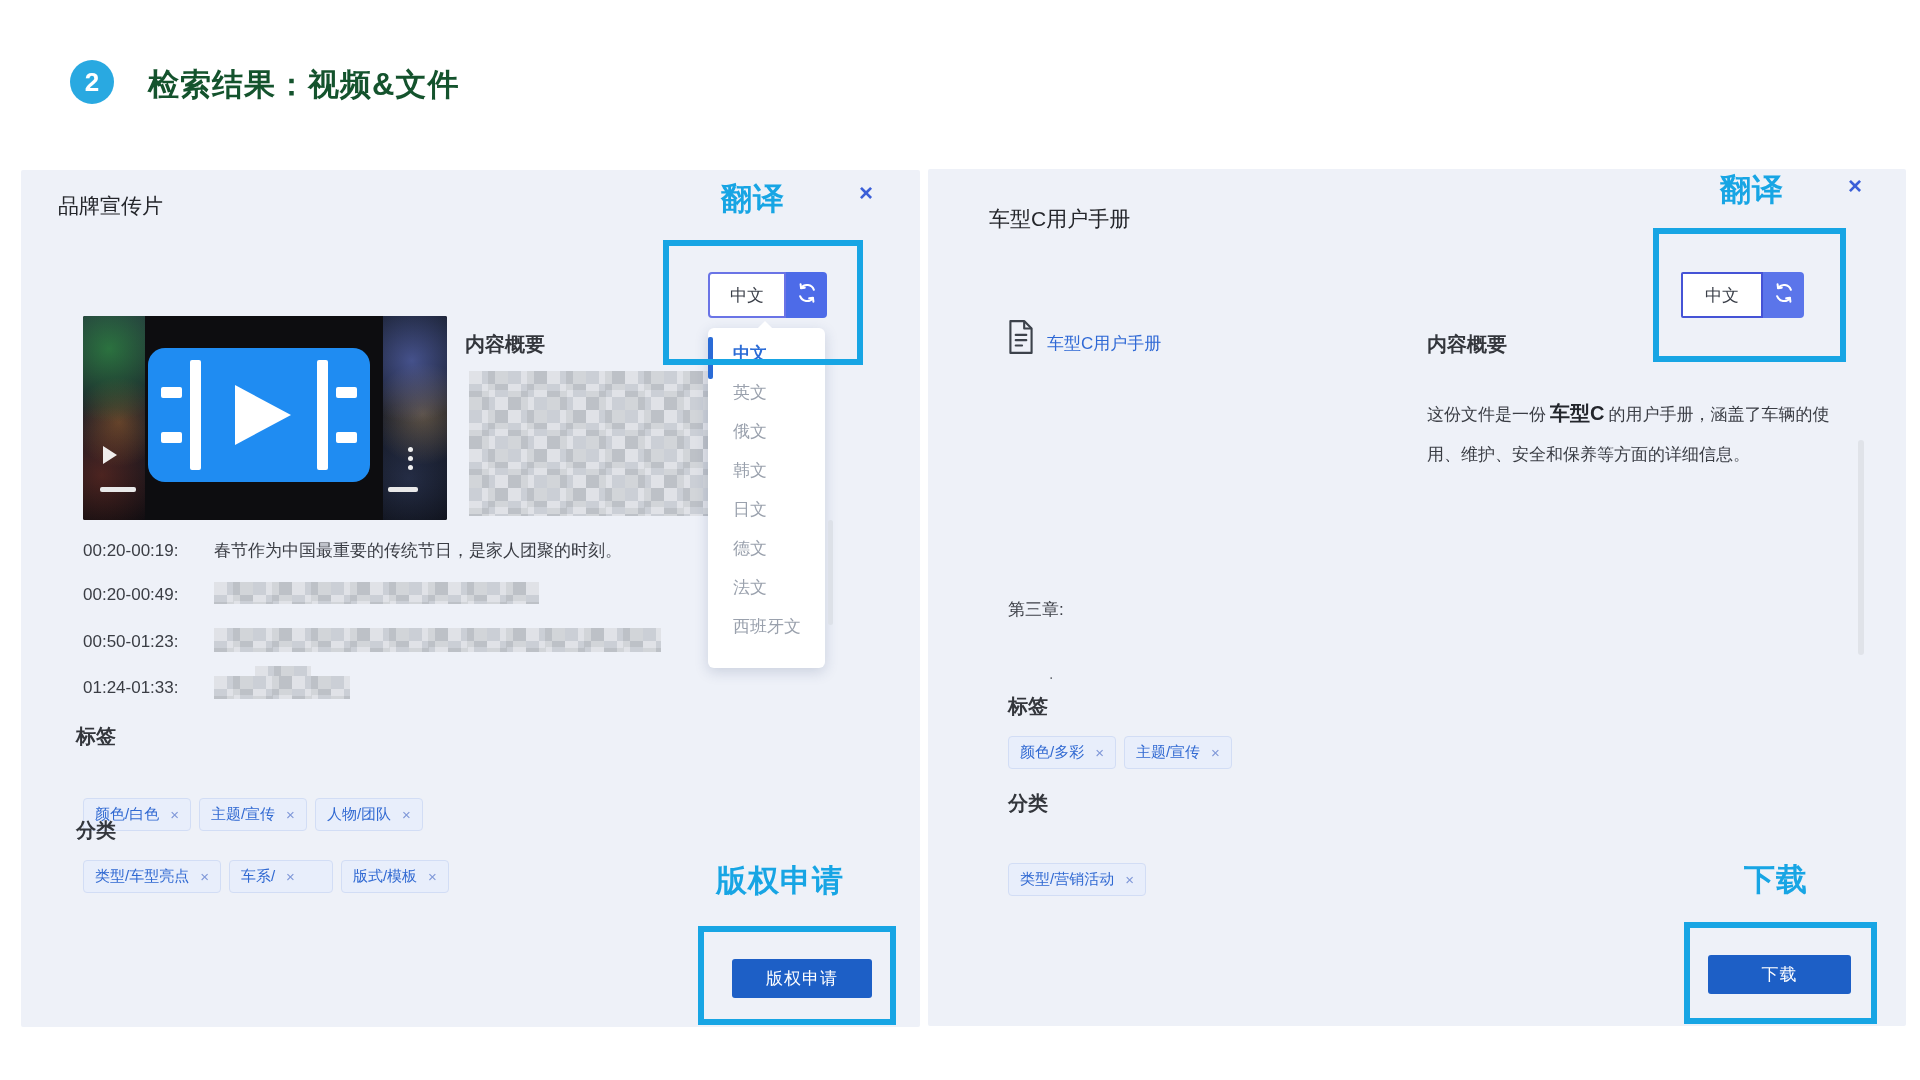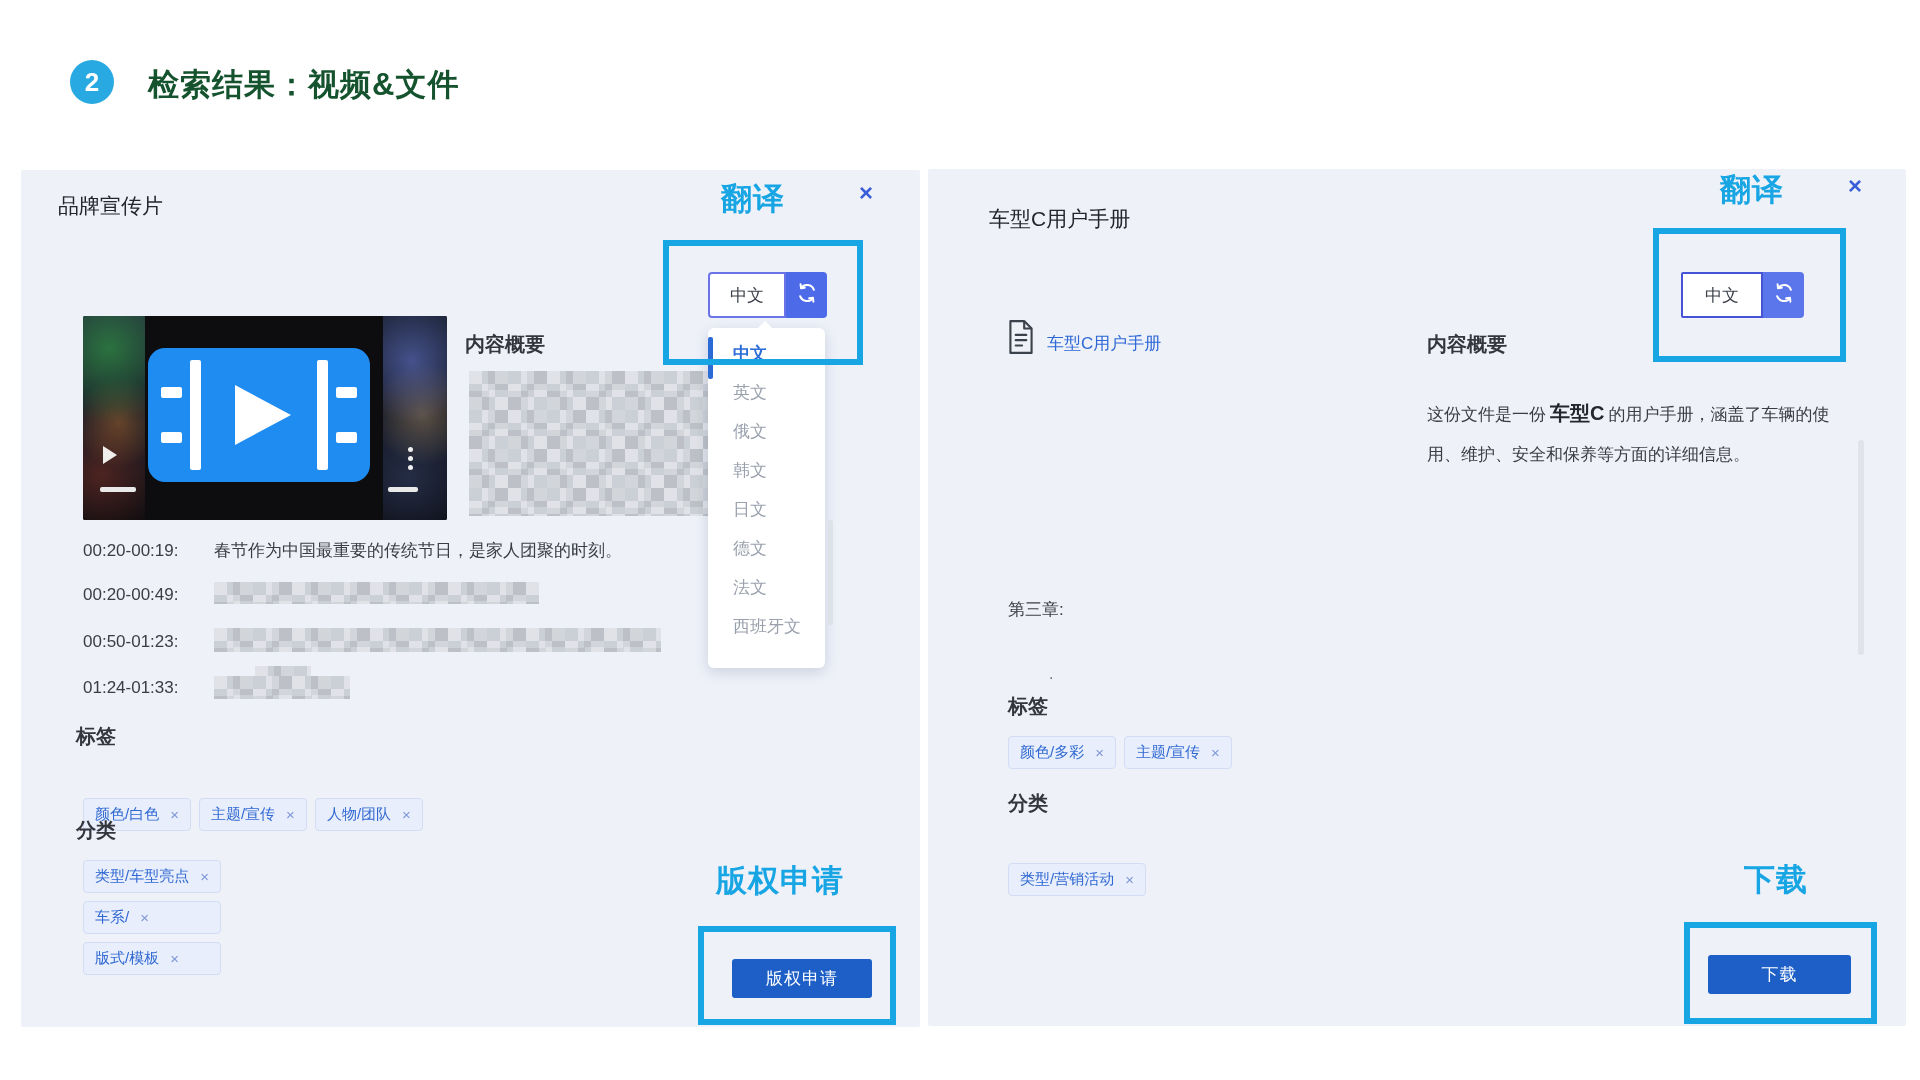--- a/index.html
+++ b/index.html
@@ -216,21 +216,21 @@
         <span>主题/宣传</span>
         <span class="chip-x">×</span>
       </span>
       <span class="chip">
         <span>人物/团队</span>
         <span class="chip-x">×</span>
       </span>
     </div>
 
     <div class="sec-head" style="left:55px;top:647px;">分类</div>
-    <div class="chip-row" style="left:62px;top:690px;flex-direction:column;">
+    <div class="chip-row" style="left:62px;top:690px;">
       <span class="chip">
         <span>类型/车型亮点</span>
         <span class="chip-x">×</span>
       </span>
       <span class="chip wide">
         <span>车系/</span>
         <span class="chip-x">×</span>
       </span>
       <span class="chip">
         <span>版式/模板</span>

